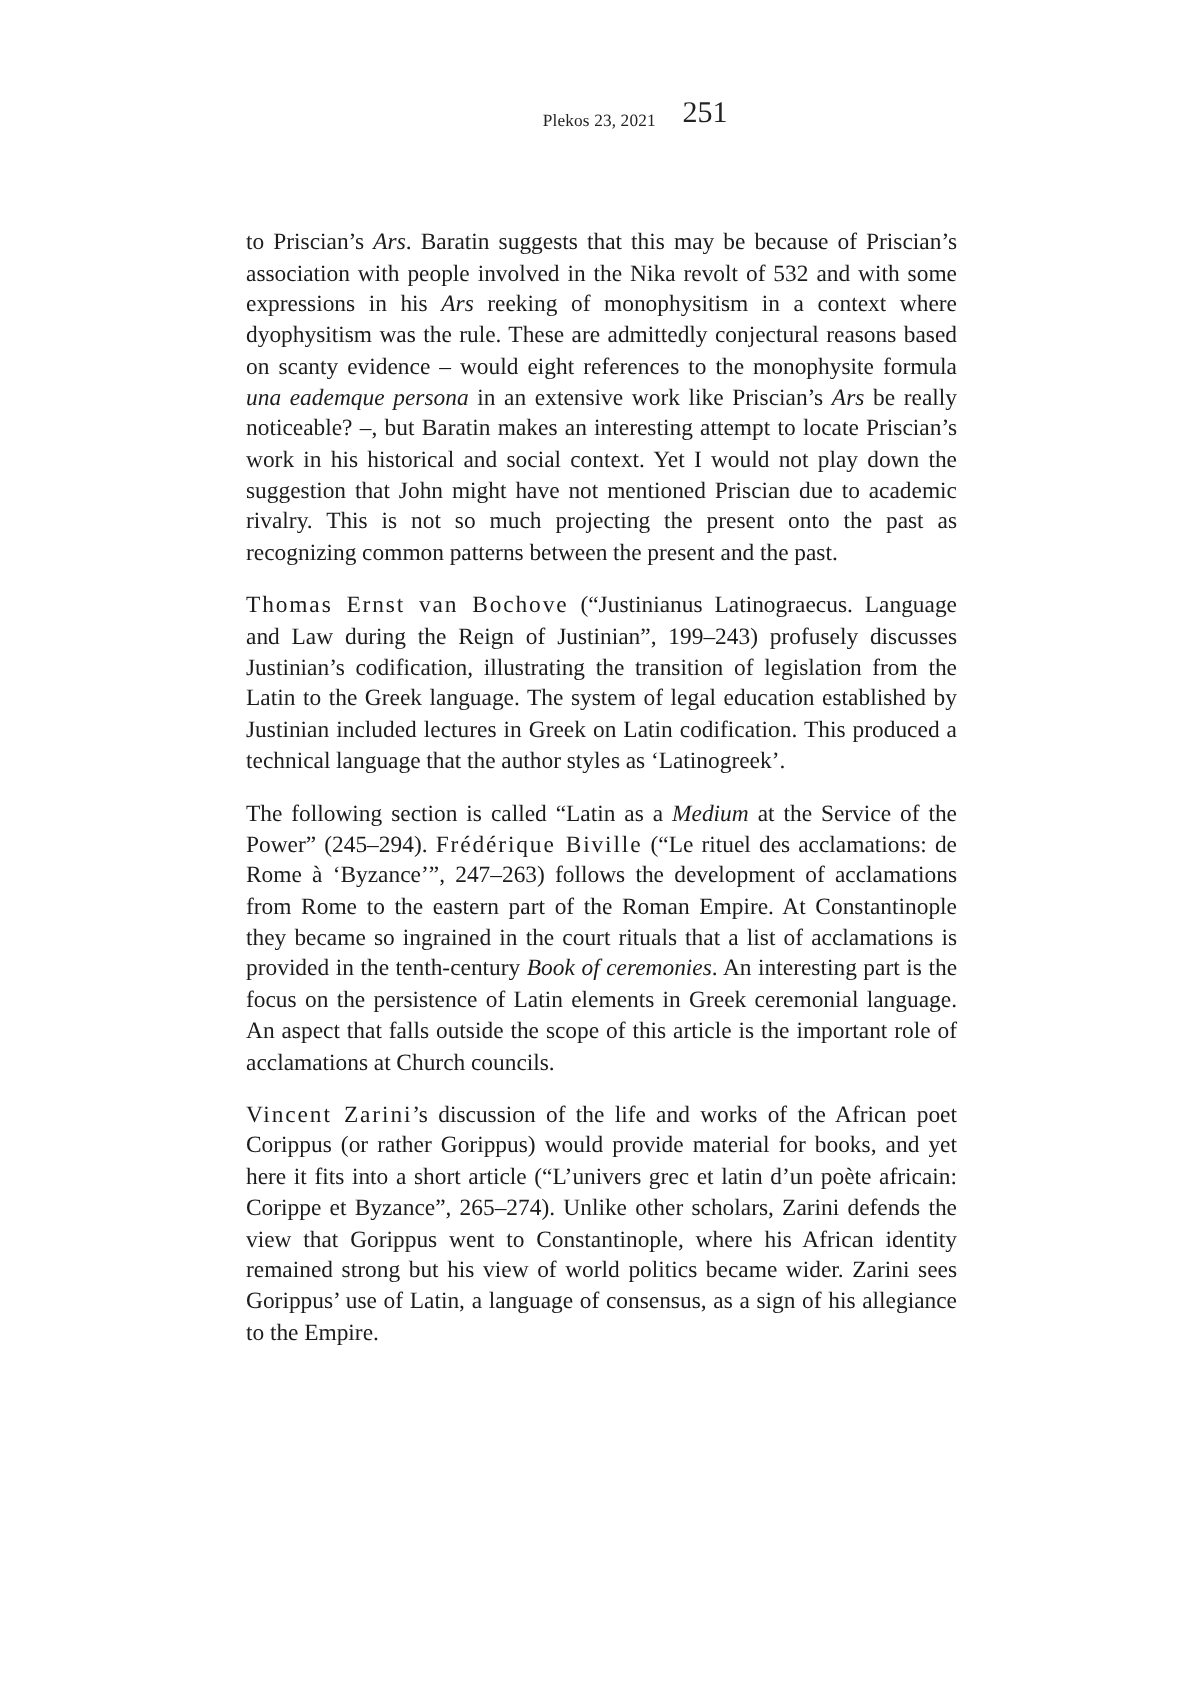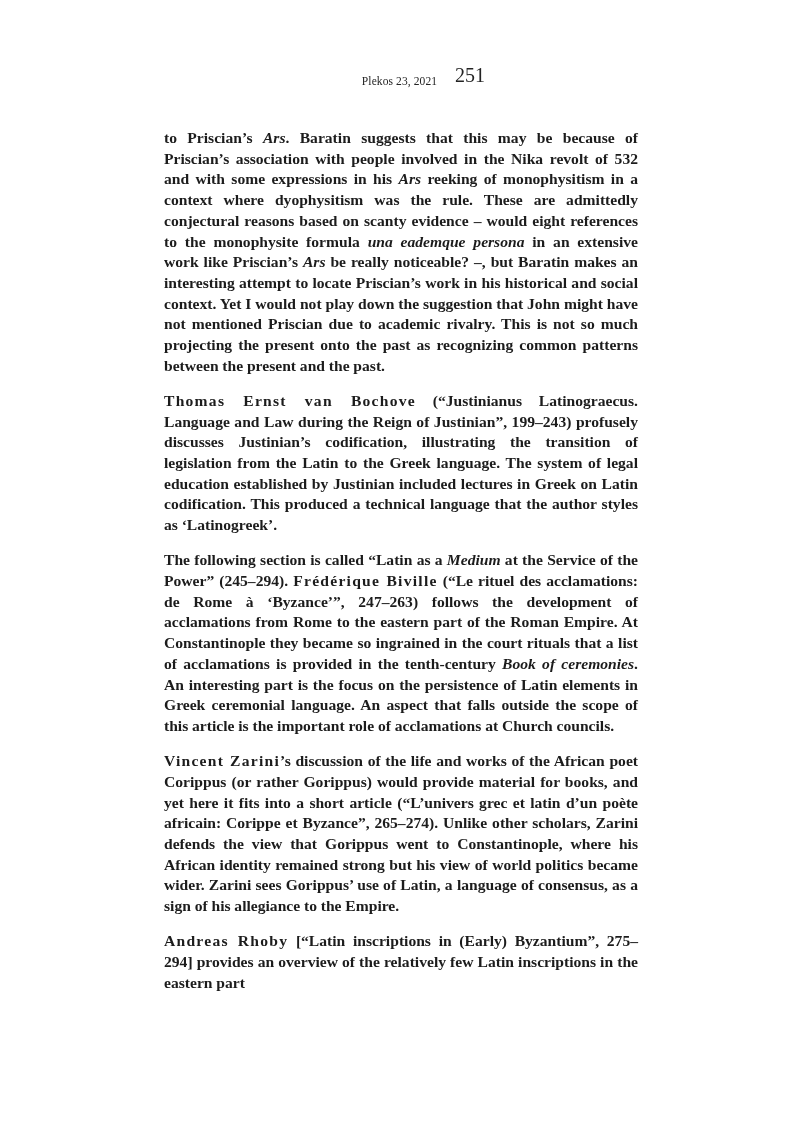--- a/index.html
+++ b/index.html
@@ -47,23 +47,22 @@
     font-size: 20px;
     color: #232323;
     line-height: 18px;
     text-align: right;
   }
 
   
   .text-column {
     position: absolute;
     left: 164px;
-    top: 128px;
+    top: 152px;
     width: 474px;
-    font-weight: bold;
   }
   .para {
     margin: 0 0 14.5px 0;
     font-size: 15.6px;
     line-height: 20.7px;
     text-align: justify;
     text-justify: inter-word;
     -webkit-hyphens: auto;
     hyphens: auto;
     color: #1c1c1c;
@@ -87,16 +86,15 @@
   <div class="running-head">
     <div class="running-head-title">Plekos 23, 2021</div>
     <div class="page-number">251</div>
   </div>
 
   <div class="text-column">
       <p class="para"><span>to Priscian’s </span><span class="it">Ars</span><span>. Baratin suggests that this may be because of Priscian’s association with people involved in the Nika revolt of 532 and with some expressions in his </span><span class="it">Ars</span><span> reeking of monophysitism in a context where dyophysitism was the rule. These are admittedly conjectural reasons based on scanty evidence – would eight references to the monophysite formula </span><span class="it">una eademque persona</span><span> in an extensive work like Priscian’s </span><span class="it">Ars</span><span> be really noticeable? –, but Baratin makes an interesting attempt to locate Priscian’s work in his historical and social context. Yet I would not play down the suggestion that John might have not mentioned Priscian due to academic rivalry. This is not so much projecting the present onto the past as recognizing common patterns between the present and the past.</span></p>
       <p class="para"><span class="nm">Thomas Ernst van Bochove</span><span> (“Justinianus Latinograecus. Language and Law during the Reign of Justinian”, 199–243) profusely discusses Justinian’s codification, illustrating the transition of legislation from the Latin to the Greek language. The system of legal education established by Justinian included lectures in Greek on Latin codification. This produced a technical language that the author styles as ‘Latinogreek’.</span></p>
       <p class="para"><span>The following section is called “Latin as a </span><span class="it">Medium</span><span> at the Service of the Power” (245–294). </span><span class="nm">Frédérique Biville</span><span> (“Le rituel des acclamations: de Rome à ‘Byzance’”, 247–263) follows the development of acclamations from Rome to the eastern part of the Roman Empire. At Constantinople they became so ingrained in the court rituals that a list of acclamations is provided in the tenth-century </span><span class="it">Book of ceremonies</span><span>. An interesting part is the focus on the persistence of Latin elements in Greek ceremonial language. An aspect that falls outside the scope of this article is the important role of acclamations at Church councils.</span></p>
       <p class="para"><span class="nm">Vincent Zarini</span><span>’s discussion of the life and works of the African poet Corippus (or rather Gorippus) would provide material for books, and yet here it fits into a short article (“L’univers grec et latin d’un poète africain: Corippe et Byzance”, 265–274). Unlike other scholars, Zarini defends the view that Gorippus went to Constantinople, where his African identity remained strong but his view of world politics became wider. Zarini sees Gorippus’ use of Latin, a language of consensus, as a sign of his allegiance to the Empire.</span></p>
-      <p class="para"><span class="nm">Andreas Rhoby</span><span> [“Latin inscriptions in (Early) Byzantium”, 275–294] provides an overview of the relatively few Latin inscriptions in the eastern part</span></p>
     </div>
 
 </div>
 
 </body></html>

